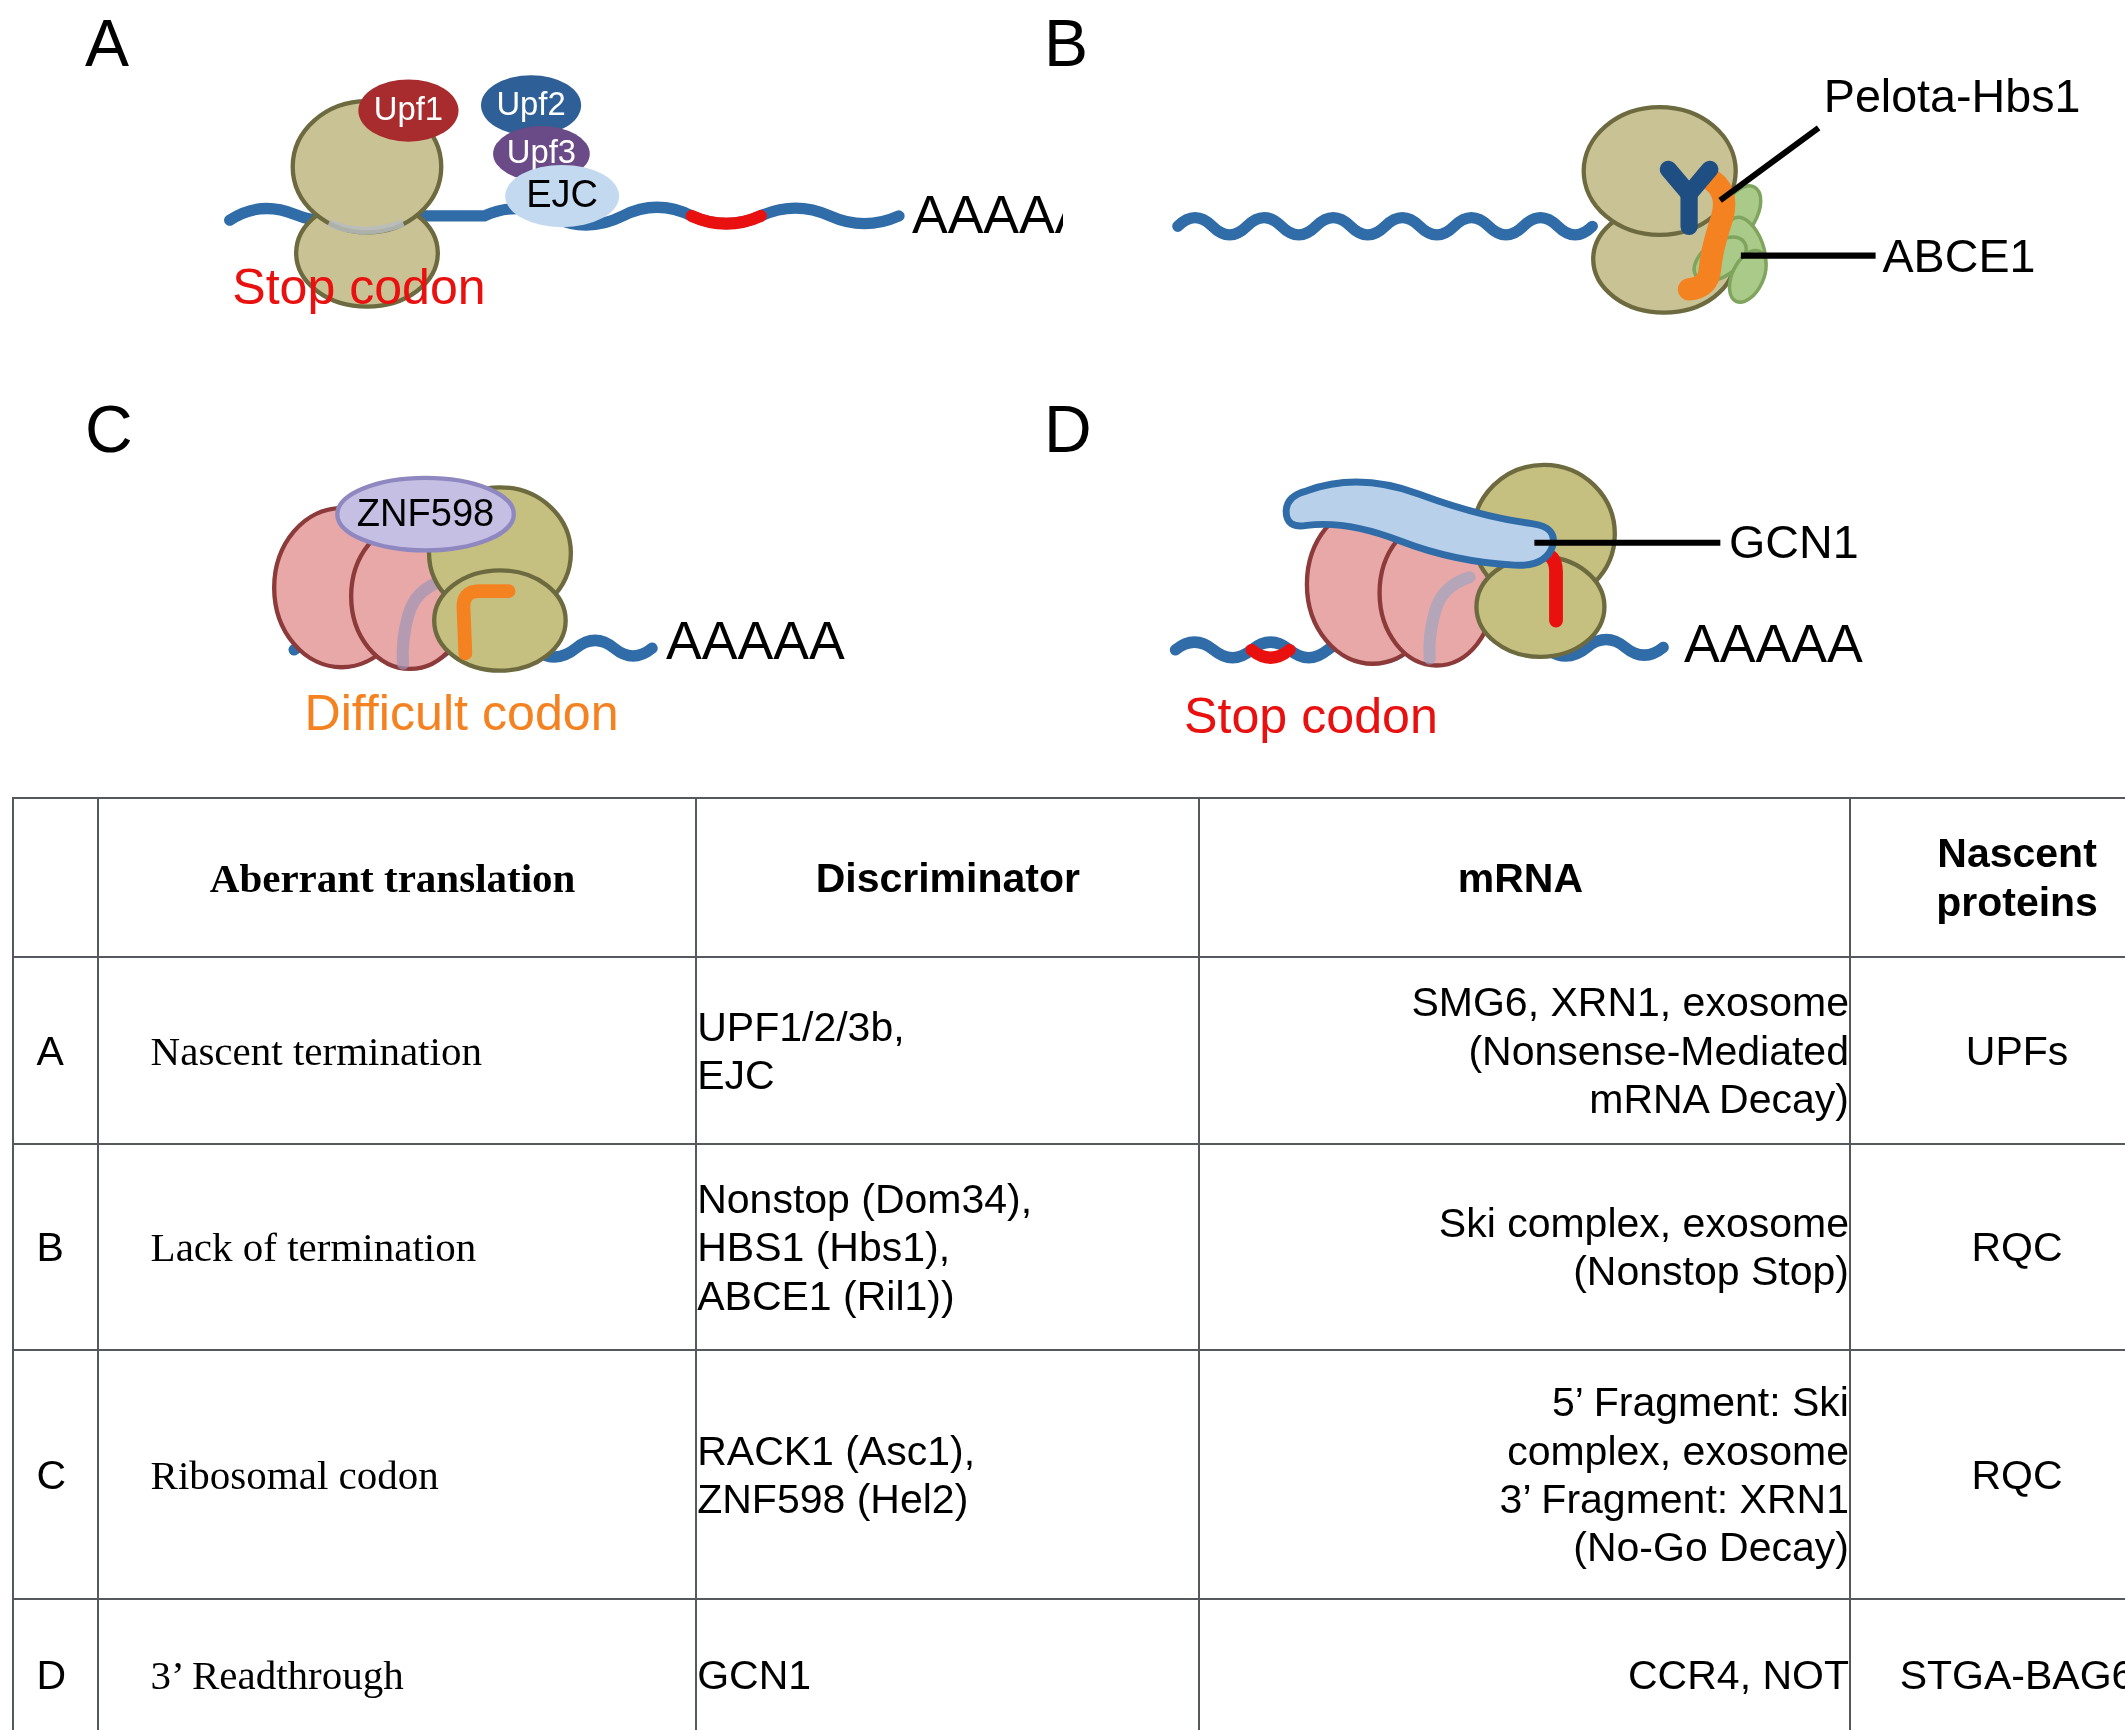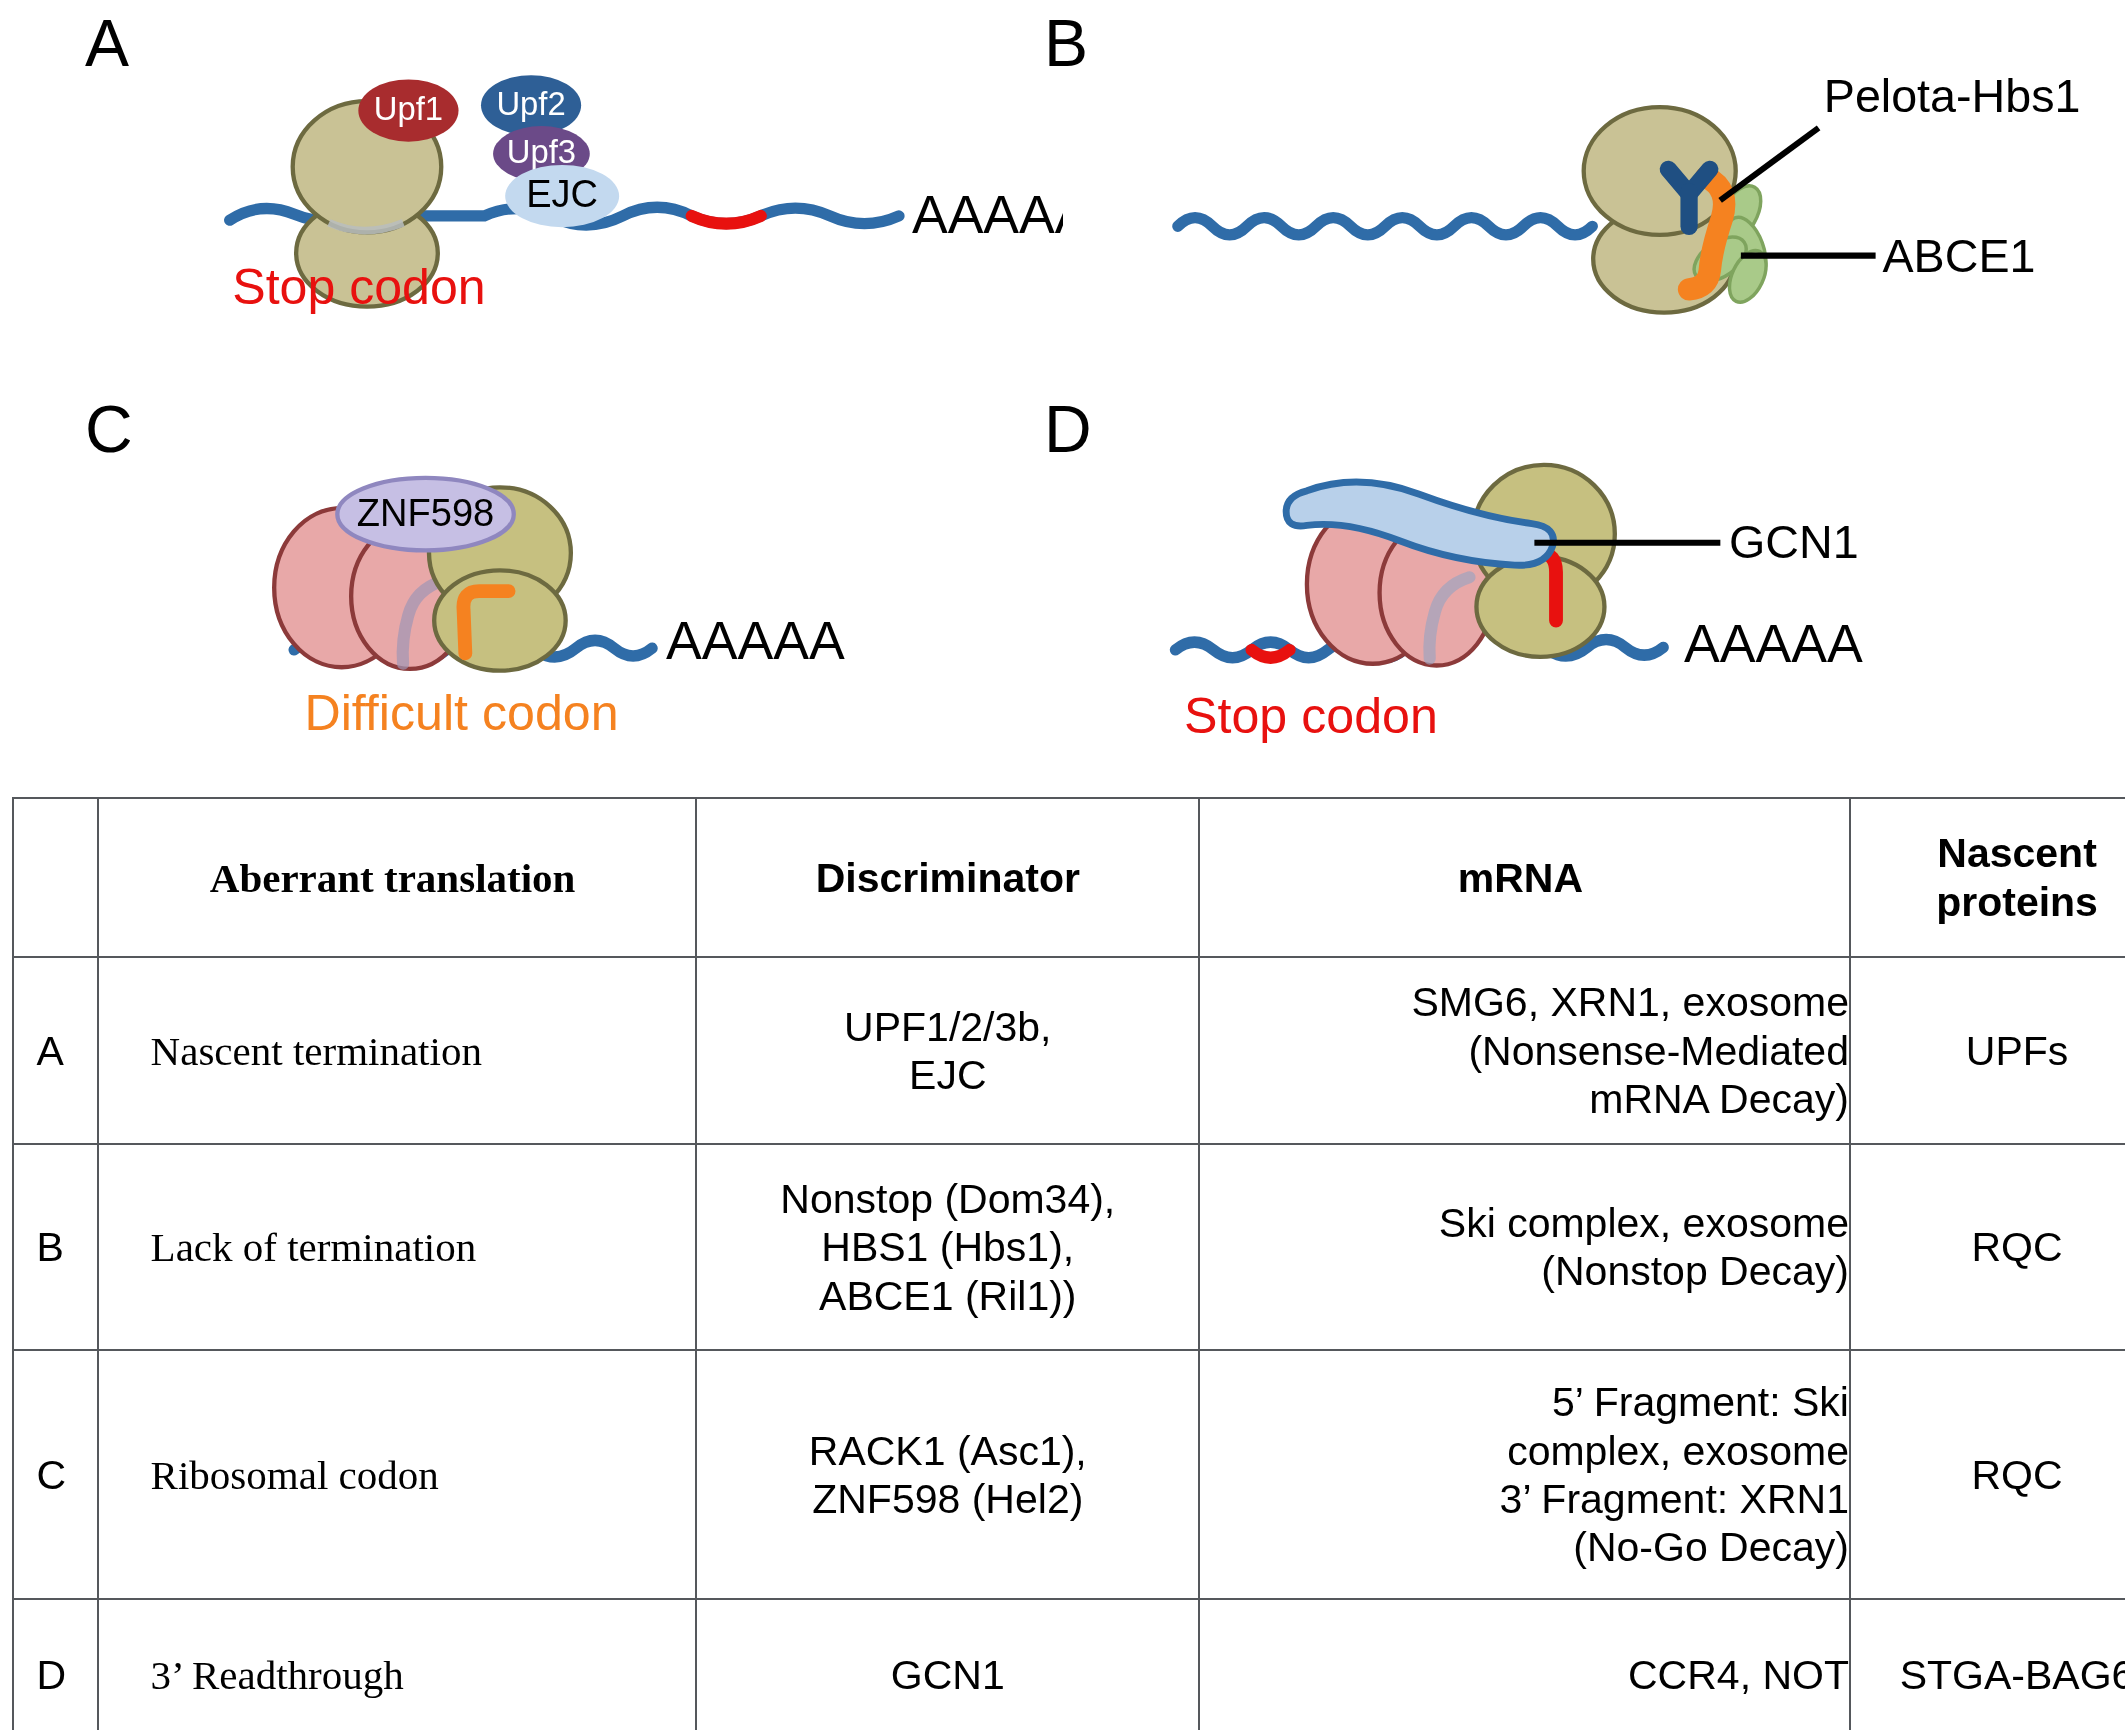--- a/index.html
+++ b/index.html
@@ -60,21 +60,21 @@
     line-height: 1.18;
   }
   table.summary thead th {
     font-weight: bold;
     text-align: center;
     height: 147px;
     padding: 5.2px 8.6px;
   }
   .col-key   { width: 74px;  text-align: left;   padding-left: 22.5px !important; }
   .col-ab    { width: 588px; text-align: left;   padding-left: 52px !important; font-family: Liberation Serif, serif; }
-  .col-disc  { width: 484px; text-align: center; }
+  .col-disc  { width: 484px; text-align: left; }
   .col-mrna  { width: 640px; text-align: right;   padding-left: 61px !important; }
   .col-nasc  { width: 315px; text-align: center; }
 
   thead .col-key  { padding-left: 0 !important; }
   thead .col-ab   { text-align: center; padding-left: 0 !important; }
   thead .col-mrna { text-align: center; padding-left: 0 !important; }
 
   tbody tr { }
   tbody td { padding-top: 19px; padding-bottom: 19px; }
   .row-a td { height: 185px; }
@@ -290,21 +290,21 @@
 mRNA Decay)</td>
         <td class="col-nasc">UPFs</td>
       </tr>
       <tr class="row-b">
         <td class="col-key">B</td>
         <td class="col-ab">Lack of termination</td>
         <td class="col-disc cell-lines">Nonstop (Dom34),
 HBS1 (Hbs1),
 ABCE1 (Ril1))</td>
         <td class="col-mrna cell-lines">Ski complex, exosome
-(Nonstop Decay)</td>
+(Nonstop Stop)</td>
         <td class="col-nasc">RQC</td>
       </tr>
       <tr class="row-c">
         <td class="col-key">C</td>
         <td class="col-ab">Ribosomal codon</td>
         <td class="col-disc cell-lines">RACK1 (Asc1),
 ZNF598 (Hel2)</td>
         <td class="col-mrna cell-lines">5’ Fragment: Ski
 complex, exosome
 3’ Fragment: XRN1

